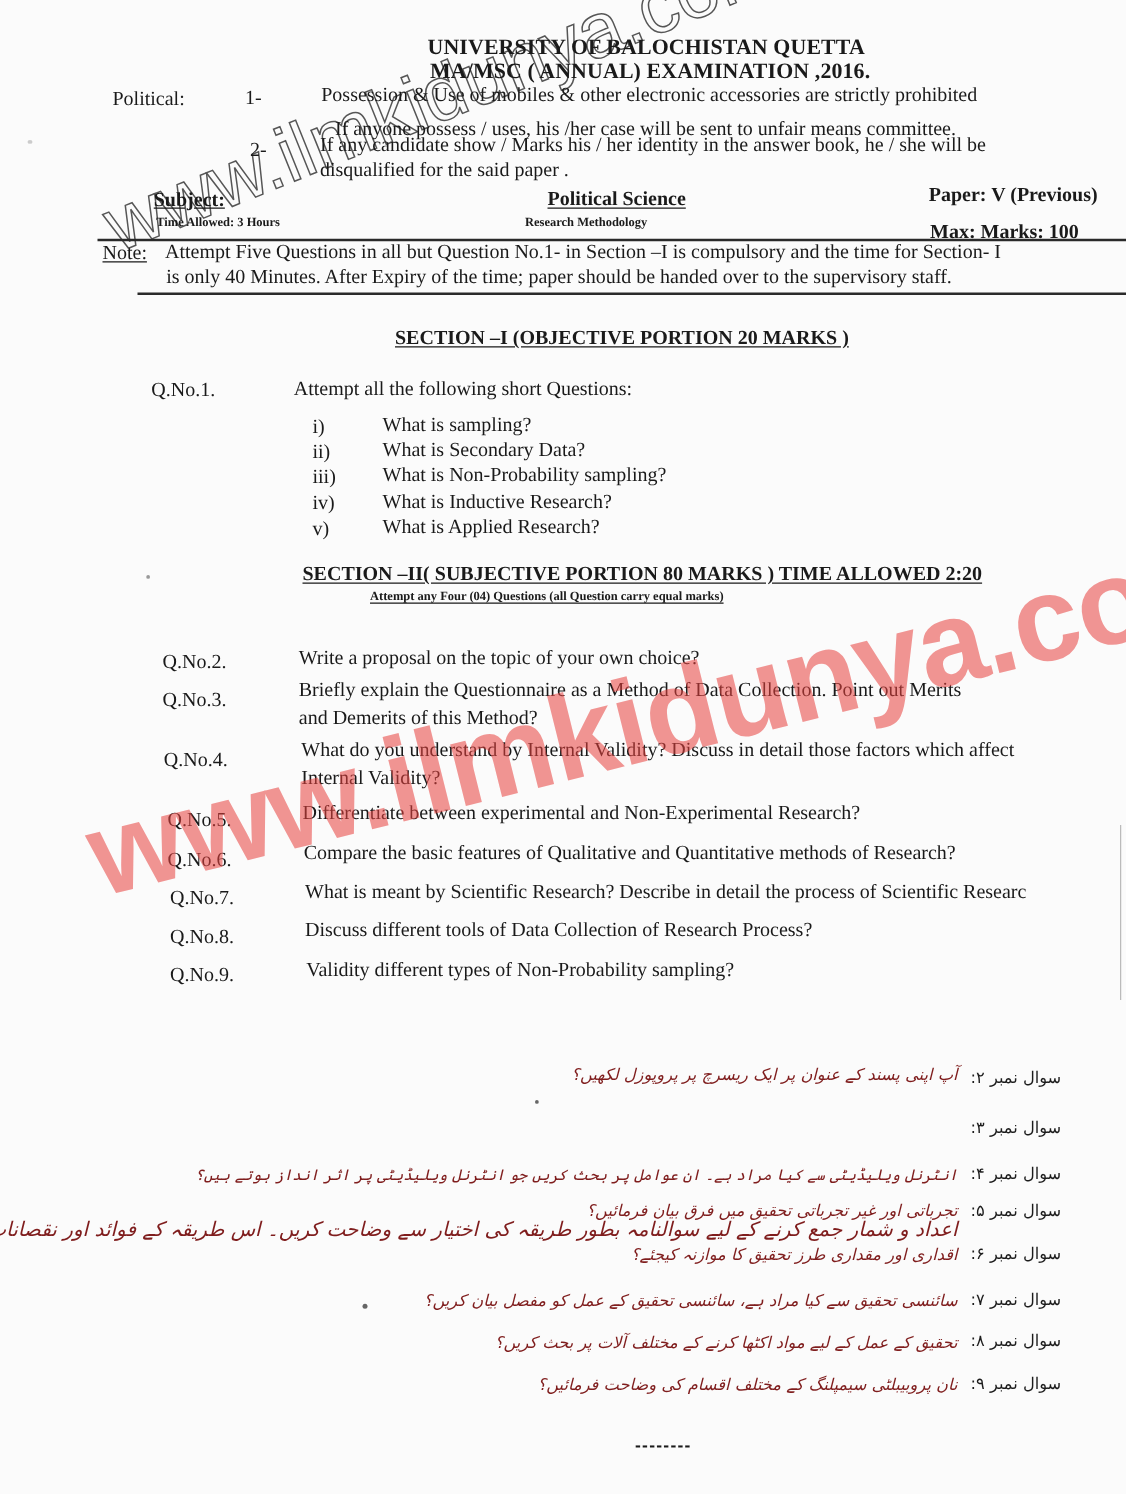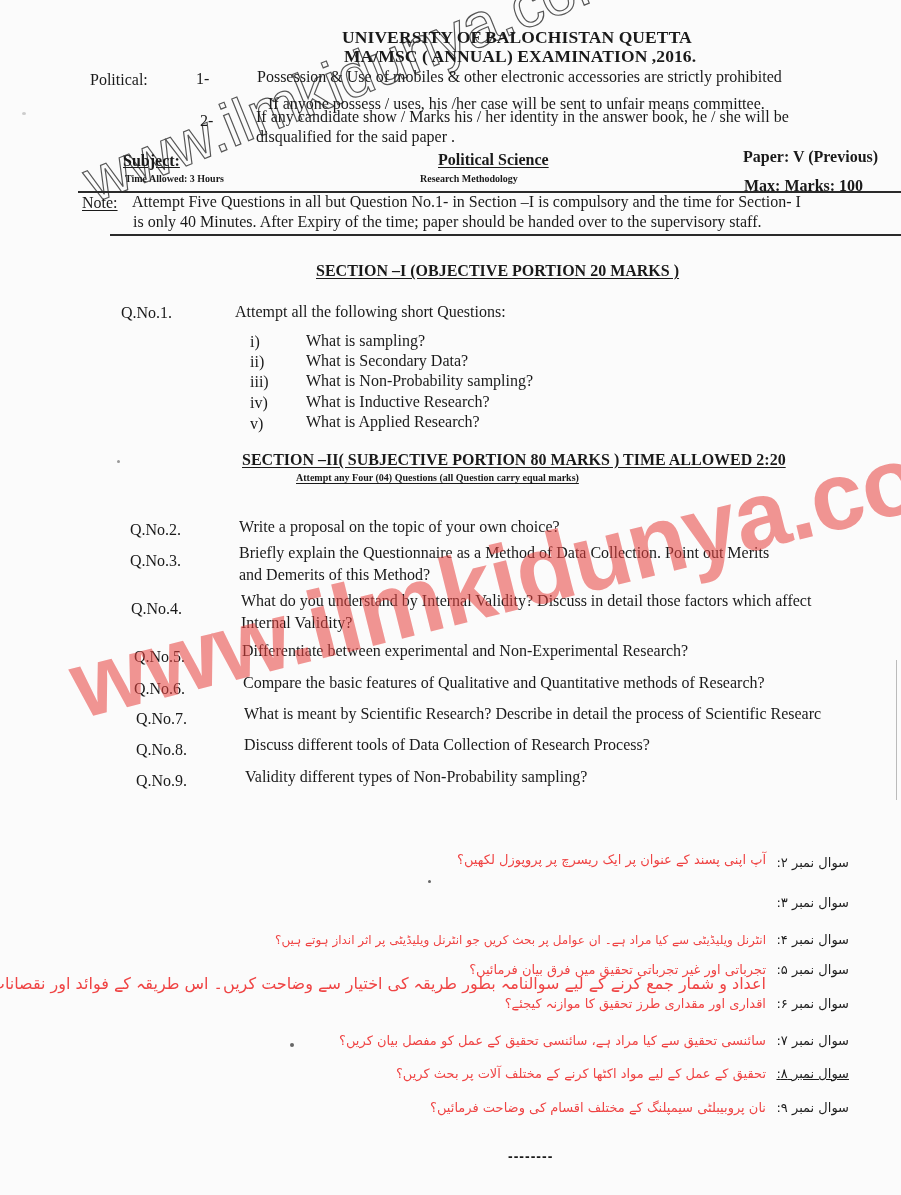--- a/index.html
+++ b/index.html
@@ -9,21 +9,21 @@
       font-family: "Liberation Serif", "DejaVu Serif", serif;
     }
     .abs { position: absolute; white-space: nowrap; }
     .bold { font-weight: bold; }
     .u { text-decoration: underline; text-underline-offset: 2px; }
     .title { font-size: 17.5px; font-weight: bold; letter-spacing: 0.1px; }
     .t16 { font-size: 16px; }
     .t15 { font-size: 10px; }
     .rule { position: absolute; height: 1.5px; background: #2a2a2a; }
     .urdu { position: absolute; direction: rtl; text-align: right; white-space: nowrap;
-            font-family: "DejaVu Sans", sans-serif; font-size: 13px; color: #ef4444; }
+            font-family: "DejaVu Sans", sans-serif; font-size: 13px; color: #7f1d1d; font-style: italic; }
     .urdu-lbl { position: absolute; direction: rtl; white-space: nowrap;
             font-family: "DejaVu Sans", sans-serif; font-size: 13px; color: #1c1c1c; }
     .wm-red {
       position: absolute; font-family: "Liberation Sans", sans-serif; font-weight: bold;
       color: #e8413e; opacity: 0.55; font-size: 96px; white-space: nowrap;
       transform-origin: left bottom; pointer-events: none; letter-spacing: -1px;
     }
     .wm-out {
       position: absolute; font-family: "Liberation Sans", sans-serif;
       color: transparent; -webkit-text-stroke: 1.2px #3a3a3a; font-size: 62px;
@@ -121,21 +121,21 @@
 
 <div class="urdu-lbl" style="right:52px; top:962px;">سوال نمبر ۵:</div>
 <div class="urdu" style="right:135px; top:962px;">تجرباتی اور غیر تجرباتی تحقیق میں فرق بیان فرمائیں؟</div>
 
 <div class="urdu-lbl" style="right:52px; top:996px;">سوال نمبر ۶:</div>
 <div class="urdu" style="right:135px; top:996px;">اقداری اور مقداری طرز تحقیق کا موازنہ کیجئے؟</div>
 
 <div class="urdu-lbl" style="right:52px; top:1033px;">سوال نمبر ۷:</div>
 <div class="urdu" style="right:135px; top:1033px;">سائنسی تحقیق سے کیا مراد ہے، سائنسی تحقیق کے عمل کو مفصل بیان کریں؟</div>
 
-<div class="urdu-lbl" style="right:52px; top:1066px;text-decoration:underline;">سوال نمبر ۸:</div>
+<div class="urdu-lbl" style="right:52px; top:1066px;">سوال نمبر ۸:</div>
 <div class="urdu" style="right:135px; top:1066px;">تحقیق کے عمل کے لیے مواد اکٹھا کرنے کے مختلف آلات پر بحث کریں؟</div>
 
 <div class="urdu-lbl" style="right:52px; top:1100px;">سوال نمبر ۹:</div>
 <div class="urdu" style="right:135px; top:1100px;">نان پروبیبلٹی سیمپلنگ کے مختلف اقسام کی وضاحت فرمائیں؟</div>
 
 <div class="dash-end" style="left:508px; top:1148px;">--------</div>
 
 <div style="position:absolute; left:22px; top:112px; width:4px; height:3px; background:#ccc; border-radius:50%;"></div>
 <div style="position:absolute; left:117px; top:460px; width:3px; height:3px; background:#999; border-radius:50%;"></div>
 <div style="position:absolute; left:290px; top:1043px; width:4px; height:4px; background:#666; border-radius:50%;"></div>

